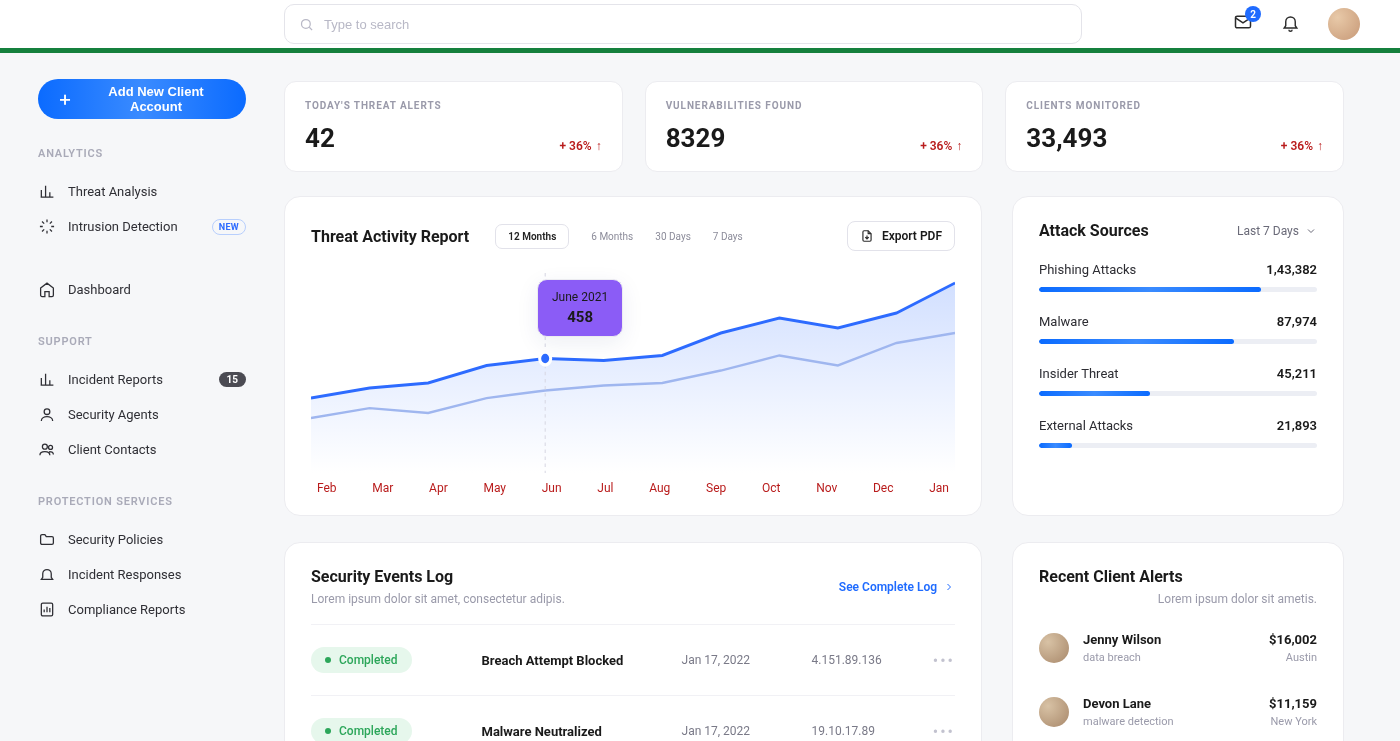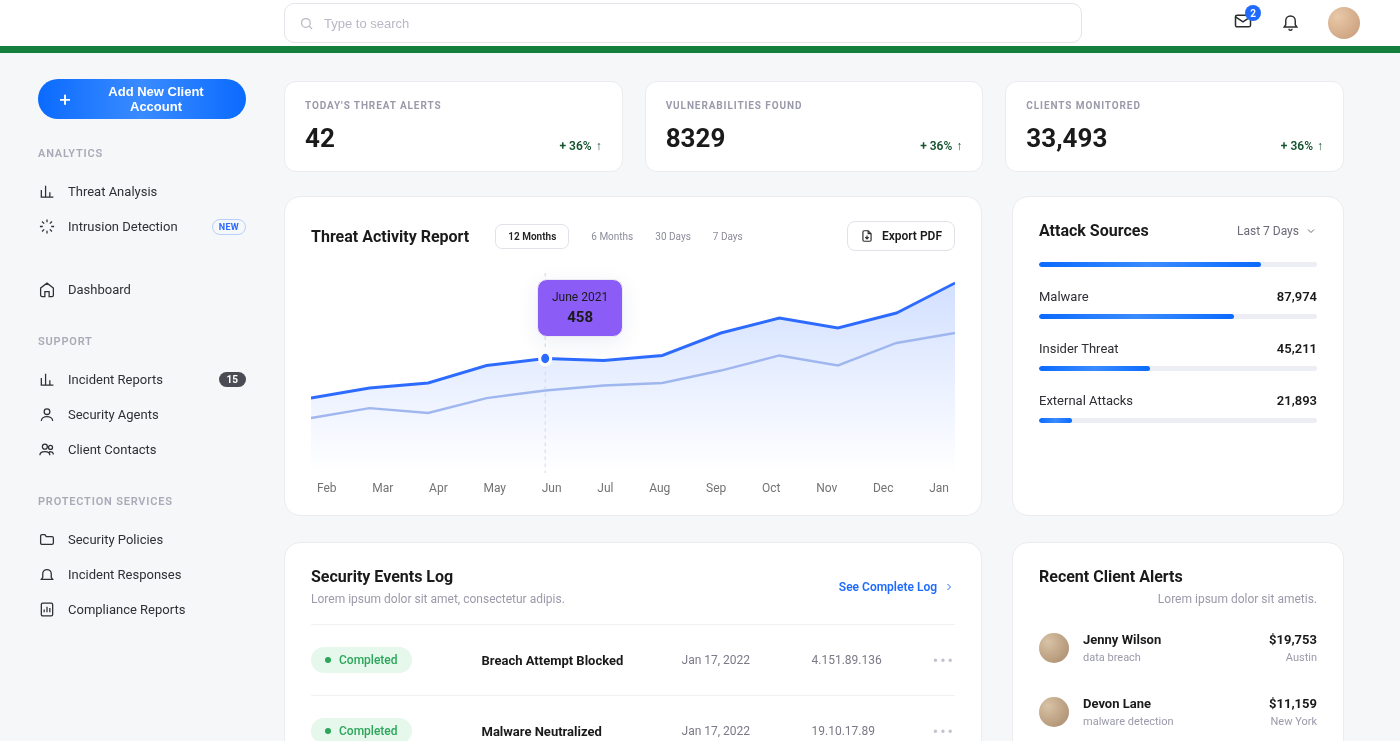--- a/index.html
+++ b/index.html
@@ -1,18 +1,18 @@
 <!DOCTYPE html>
 <html><head>
 <meta charset="utf-8">
 <style>
   * { box-sizing: border-box; margin: 0; padding: 0; }
   body { font-family: -apple-system, BlinkMacSystemFont, 'Segoe UI', Roboto, sans-serif; background: #f6f7f9; color: #1a1a1a; width: 1400px; height: 741px; overflow: hidden; }
 
-  .topbar { display: flex; align-items: center; height: 53px; background: #fff; border-bottom: 7px solid #15803d; padding: 0 40px 0 284px; }
+  .topbar { display: flex; align-items: center; height: 53px; background: #fff; border-bottom: 5px solid #15803d; padding: 0 40px 0 284px; }
   .search-wrap { flex: 1; display:flex; align-items:center; max-width: 798px; height: 40px; border:1px solid #e4e4ea; border-radius: 10px; padding: 0 14px; color:#b8b8c6; }
   .search-wrap input { border:none; outline:none; flex:1; font-size:13px; color:#555; margin-left:10px; }
   .search-wrap input::placeholder { color:#b8b8c6; }
   .top-right { margin-left:auto; display:flex; align-items:center; gap:28px; padding-left:40px; }
   .icon-btn { position:relative; cursor:pointer; color:#2b2b2b; }
   .badge-count { position:absolute; top:-6px; right:-8px; background:#1f6bff; color:#fff; font-size:10px; font-weight:600; border-radius:50%; width:16px; height:16px; display:flex; align-items:center; justify-content:center; }
   .avatar { width:32px; height:32px; border-radius:50%; background: radial-gradient(circle at 30% 30%, #e8c9a8, #c79977); }
 
   .layout { display:flex; }
   .sidebar { width:284px; padding:26px 38px 0 38px; }
@@ -25,38 +25,38 @@
   .pill-new { margin-left:auto; font-size:9px; font-weight:700; color:#2d6bff; border:1px solid #b8cffd; border-radius:10px; padding:2px 6px; letter-spacing:.3px;}
   .pill-count{ margin-left:auto; background:#4b4b53; color:#fff; font-size:10px; font-weight:700; border-radius:10px; padding:2px 8px;}
 
   .main { flex:1; padding:28px 56px 0 0; }
   .cards-row { display:flex; gap:22px; margin-bottom:24px; }
   .stat-card { flex:1; background:#fff; border:1px solid #ececf0; border-radius:12px; padding:18px 20px; }
   .stat-title { font-size:10px; letter-spacing:.9px; color:#9a9aaa; font-weight:700; margin-bottom:12px; text-transform:uppercase;}
   .stat-row{ display:flex; align-items:flex-end; justify-content:space-between;}
   .stat-val { font-size:26px; font-weight:700; color:#1a1a1a;}
   .stat-delta { font-size:12px; font-weight:600; display:flex; align-items:center; gap:4px;}
-  .delta-up{ color:#14532d;} .delta-down{ color:#e04a3c;}
+  .delta-up{ color:#b91c1c;} .delta-down{ color:#e04a3c;}
 
   .two-col { display:flex; gap:30px; }
   .panel { background:#fff; border:1px solid #ececf0; border-radius:16px; }
   .panel-lg { flex:1; padding:24px 26px 20px; }
   .panel-sm { width:332px; padding:24px 26px; }
   .panel-head { display:flex; align-items:center; }
   .panel-title{ font-size:16px; font-weight:700; }
   .range-tabs{ margin-left:26px; display:flex; gap:22px; align-items:center; font-size:10px; color:#8c8c9a;}
   .range-tab{ cursor:pointer; }
   .range-tab.active{ background:#fff; border:1px solid #e2e2ea; border-radius:7px; padding:6px 12px; font-weight:600; color:#222;}
   .export-btn{ margin-left:auto; display:flex; gap:8px; align-items:center; border:1px solid #e2e2ea; border-radius:8px; padding:7px 12px; font-size:12px; font-weight:600; cursor:pointer;}
 
   .chart-wrap{ position:relative; height:200px; margin-top:22px; }
   .chart-wrap svg{ width:100%; height:100%; }
   .chart-tooltip{ position:absolute; left:226px; top:6px; background:#8b5cf6; border:1px solid #ececf0; border-radius:10px; padding:10px 14px; box-shadow:0 6px 22px rgba(30,50,120,.08); text-align:center; font-size:12px;}
   .chart-tooltip .tval{ font-weight:700; font-size:15px; margin-top:4px;}
-  .xaxis{ display:flex; justify-content:space-between; font-size:12px; color:#737373; padding:8px 6px 0;}
+  .xaxis{ display:flex; justify-content:space-between; font-size:12px; color:#b91c1c; padding:8px 6px 0;}
 
   .src-row{ margin-top:22px;}
   .src-head{ display:flex; justify-content:space-between; font-size:13px;}
   .src-head .n{ color:#2d2d33;} .src-head .v{ font-weight:600;}
   .src-bar{ height:5px; background:#eceef4; border-radius:4px; margin-top:10px; overflow:hidden;}
   .src-fill{ height:100%; background:linear-gradient(90deg,#0b6bff,#3a8bff,#0b6bff); border-radius:4px;}
   .period-dd{ margin-left:auto; font-size:12px; color:#6a6a78; display:flex; align-items:center; gap:6px; cursor:pointer;}
 
   .row2 { display:flex; gap:30px; margin-top:26px; }
   .log-panel { flex:1; background:#fff; border:1px solid #ececf0; border-radius:16px; padding:24px 26px 0; overflow:hidden;}
@@ -276,20 +276,24 @@
           <div class="panel-title">Attack Sources</div>
           <div class="period-dd">
             <span>Last 7 Days</span>
             <svg width="12" height="12" viewBox="0 0 24 24" fill="none" stroke="#6a6a78" stroke-width="2">
                 <path d="M6 9l6 6 6-6"></path>
               </svg>
           </div>
         </div>
         <div id="sources-list">
             <div class="src-row">
+      <div class="src-head">
+                <span class="n">Phishing Attacks</span>
+                <span class="v">1,43,382</span>
+              </div>
       <div class="src-bar">
                 <div class="src-fill" style="width:80%"></div>
               </div>
     </div>
             <div class="src-row">
       <div class="src-head">
                 <span class="n">Malware</span>
                 <span class="v">87,974</span>
               </div>
       <div class="src-bar">
@@ -354,21 +358,21 @@
         <div class="panel-title">Recent Client Alerts</div>
         <div class="subtext">Lorem ipsum dolor sit ametis.</div>
         <div id="alerts-list" style="margin-top:10px;">
             <div class="client-row">
       <div class="cavatar"></div>
       <div class="cinfo">
                 <div class="cname">Jenny Wilson</div>
                 <div class="ctag">data breach</div>
               </div>
       <div class="camts">
-                <div class="camt">$19,753</div>
+                <div class="camt">$16,002</div>
                 <div class="ccity">Austin</div>
               </div>
     </div>
             <div class="client-row">
       <div class="cavatar"></div>
       <div class="cinfo">
                 <div class="cname">Devon Lane</div>
                 <div class="ctag">malware detection</div>
               </div>
       <div class="camts">

